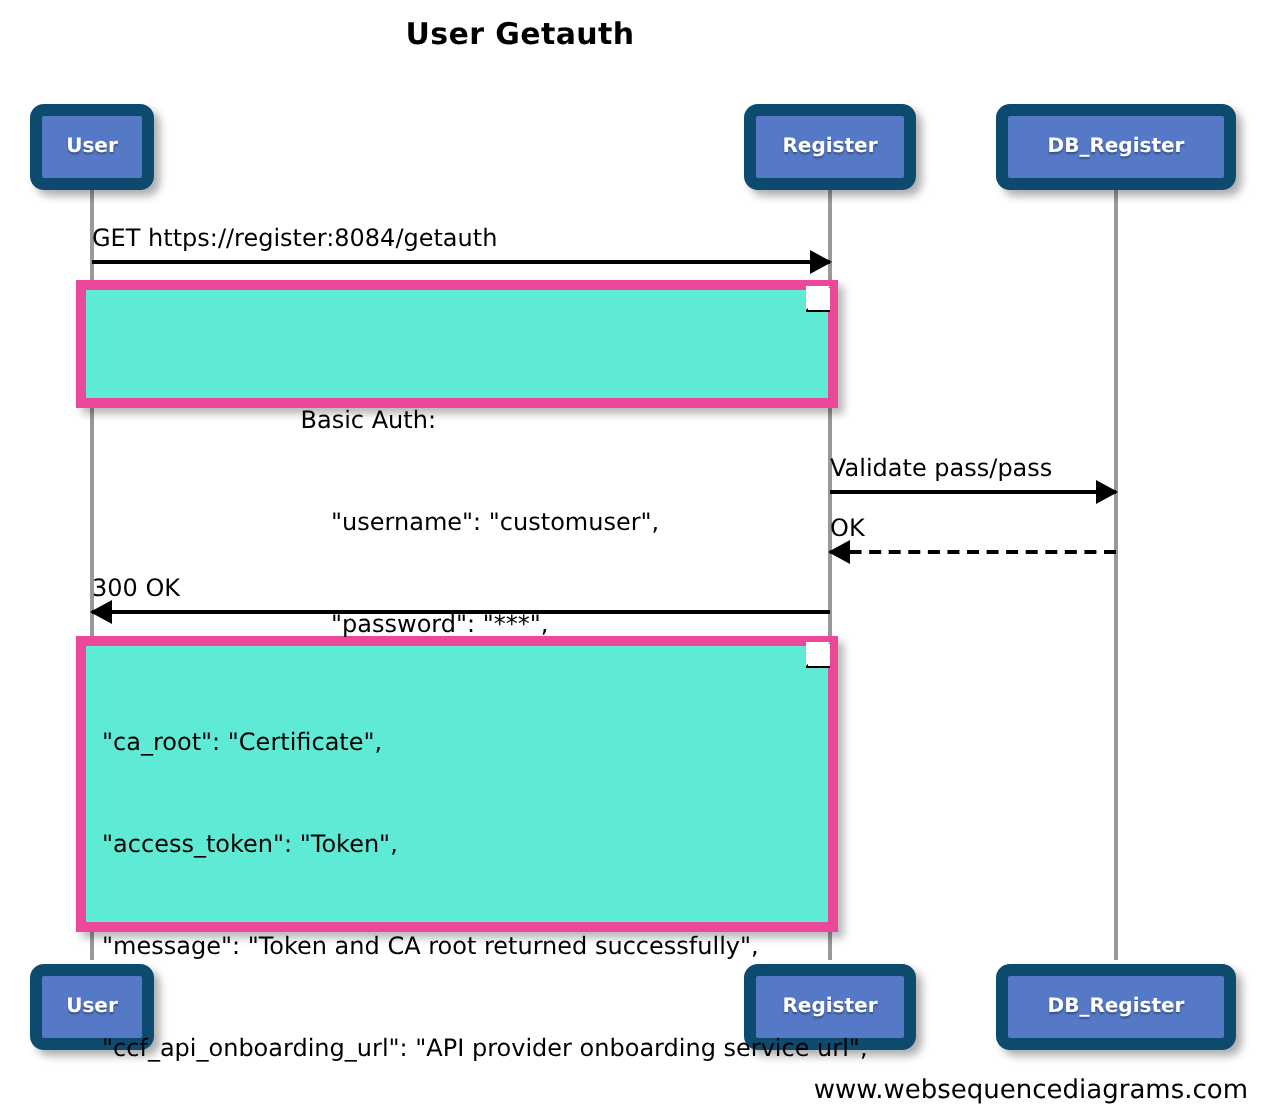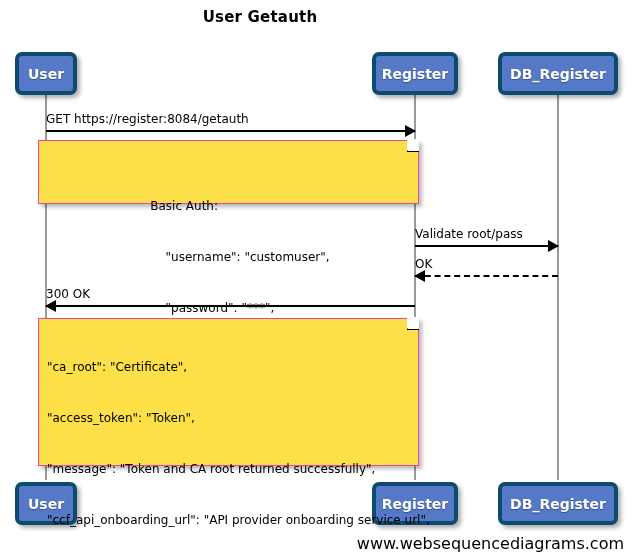--- a/index.html
+++ b/index.html
@@ -38,24 +38,24 @@
     position: absolute;
     width: 2px;
     background: #999999;
   }
 
   
   .actor {
     position: absolute;
     box-sizing: border-box;
     background: #5579c6;
-    border: 4px solid #0c4a6e;
+    border: 6px solid #0c4a6e;
     border-radius: 7px;
     color: #ffffff;
-    font-size: 14px;
+    font-size: 10px;
     font-weight: bold;
     display: flex;
     align-items: center;
     justify-content: center;
     box-shadow: 3px 3px 4px rgba(0,0,0,0.32);
     text-shadow: 0 1px 1px rgba(0,0,0,0.35);
     white-space: nowrap;
   }
 
   
@@ -98,22 +98,22 @@
     text-align: left;
     font-size: 12px;
     color: #000000;
     white-space: nowrap;
   }
 
   
   .note {
     position: absolute;
     box-sizing: border-box;
-    background: #fde047;
-    border: 1px solid #ec4899;
+    background: #5eead4;
+    border: 5px solid #ec4899;
     box-shadow: 3px 3px 4px rgba(0,0,0,0.28);
     font-size: 12px;
     color: #000000;
     line-height: 17px;
     overflow: visible;
   }
   .note .fold {
     position: absolute;
     right: -1px;
     top: -1px;
@@ -156,21 +156,21 @@
   .note.centered .inner-wrap {
     display: inline-block;
     text-align: left;
   }
 
   
   .footer {
     position: absolute;
     right: 8px;
     bottom: 6px;
-    font-size: 16px;
+    font-size: 13px;
     color: #000000;
     white-space: nowrap;
   }
 </style>
 </head>
 <body>
 
 <div id="canvas">
 
   <div class="diagram-title">User Getauth</div>
@@ -202,21 +202,21 @@
         <span class="nline">Basic Auth:</span>
         <span class="nline">    "username": "customuser",</span>
         <span class="nline">    "password": "***",</span>
       </span>
     </div>
   </div>
 
   <div class="msg to-right" style="left:415px; top:245px; width:143px;">
     <div class="line"></div>
     <div class="head"></div>
-    <div class="label">Validate root/pass</div>
+    <div class="label">Validate pass/pass</div>
   </div>
 
   <div class="msg to-left dashed" style="left:415px; top:275px; width:143px;">
     <div class="line"></div>
     <div class="head"></div>
     <div class="label">OK</div>
   </div>
 
   <div class="msg to-left" style="left:46px; top:305px; width:369px;">
     <div class="line"></div>

